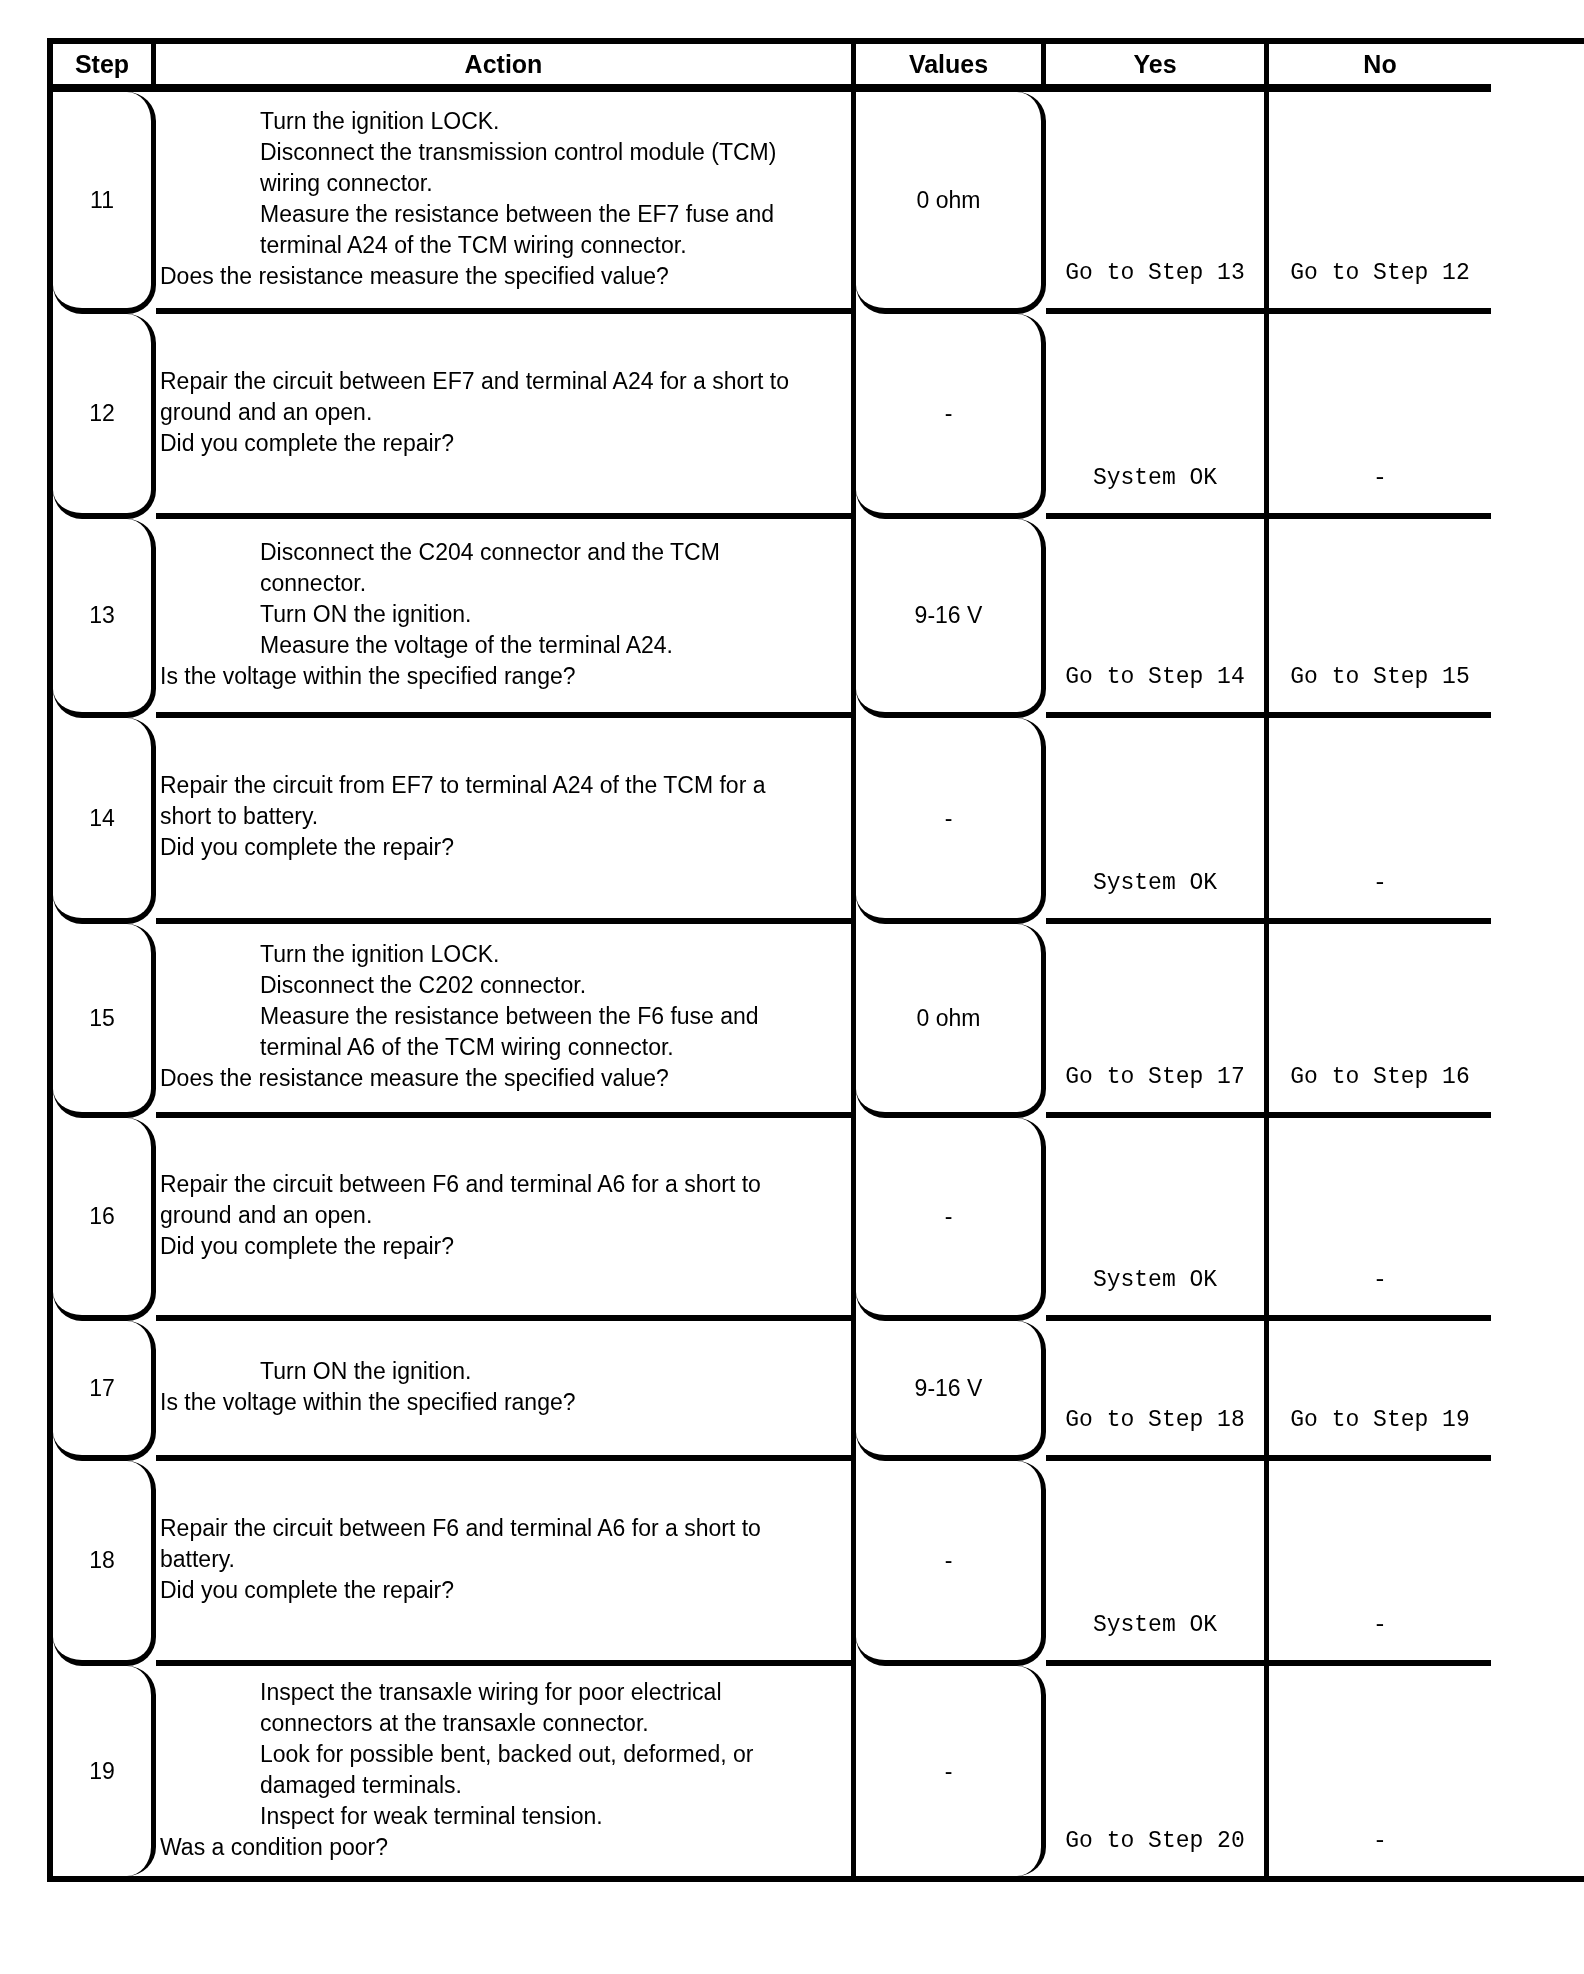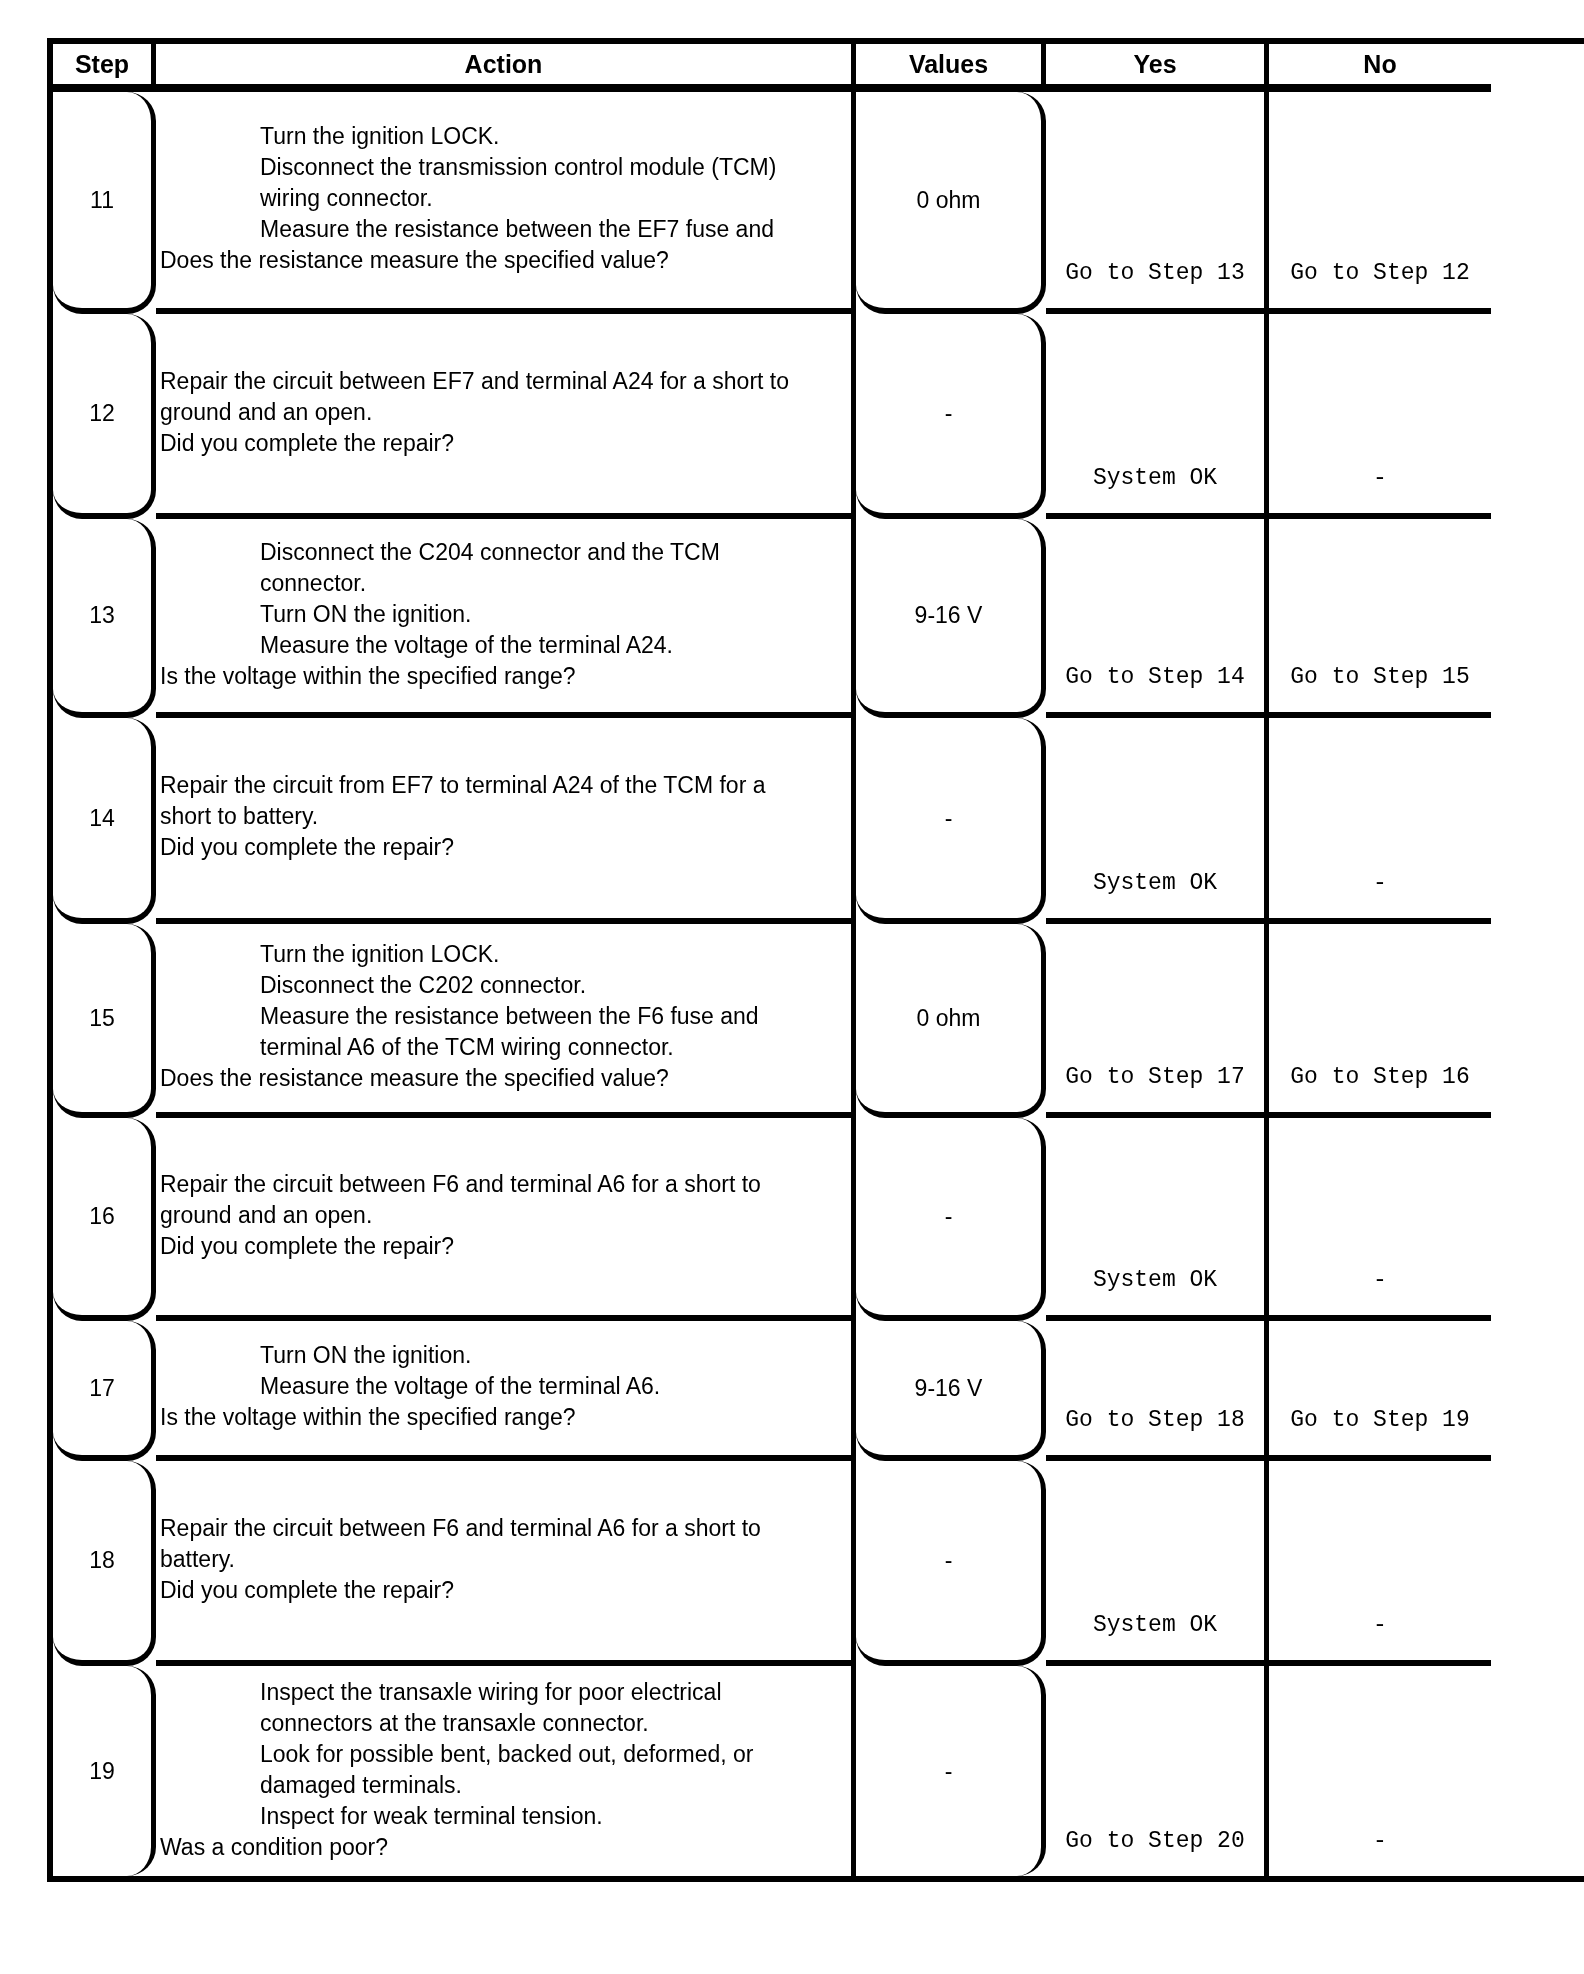--- a/index.html
+++ b/index.html
@@ -78,20 +78,21 @@
   <div class="cell header">Values</div>
   <div class="cell header">Yes</div>
   <div class="cell header col-last">No</div>
 <div class="cell step-cell">11</div>
     <div class="cell action-cell">
       <div class="action-block indented">
         <div class="action-line">Turn the ignition LOCK.</div>
         <div class="action-line">Disconnect the transmission control module (TCM)</div>
         <div class="action-line">wiring connector.</div>
         <div class="action-line">Measure the resistance between the EF7 fuse and</div>
+        <div class="action-line">terminal A24 of the TCM wiring connector.</div>
       </div>
       <div class="question">Does the resistance measure the specified value?</div>
     </div>
     <div class="cell values-cell">0 ohm</div>
     <div class="cell yes-cell">Go to Step 13</div>
     <div class="cell no-cell col-last">Go to Step 12</div>
     <div class="cell step-cell">12</div>
     <div class="cell action-cell">
       <div class="action-block">
         <div class="action-line">Repair the circuit between EF7 and terminal A24 for a short to</div>
@@ -147,21 +148,20 @@
       </div>
       <div class="question">Did you complete the repair?</div>
     </div>
     <div class="cell values-cell">-</div>
     <div class="cell yes-cell">System OK</div>
     <div class="cell no-cell col-last">-</div>
     <div class="cell step-cell">17</div>
     <div class="cell action-cell">
       <div class="action-block indented">
         <div class="action-line">Turn ON the ignition.</div>
-        <div class="action-line">Measure the voltage of the terminal A6.</div>
       </div>
       <div class="question">Is the voltage within the specified range?</div>
     </div>
     <div class="cell values-cell">9-16 V</div>
     <div class="cell yes-cell">Go to Step 18</div>
     <div class="cell no-cell col-last">Go to Step 19</div>
     <div class="cell step-cell">18</div>
     <div class="cell action-cell">
       <div class="action-block">
         <div class="action-line">Repair the circuit between F6 and terminal A6 for a short to</div>

